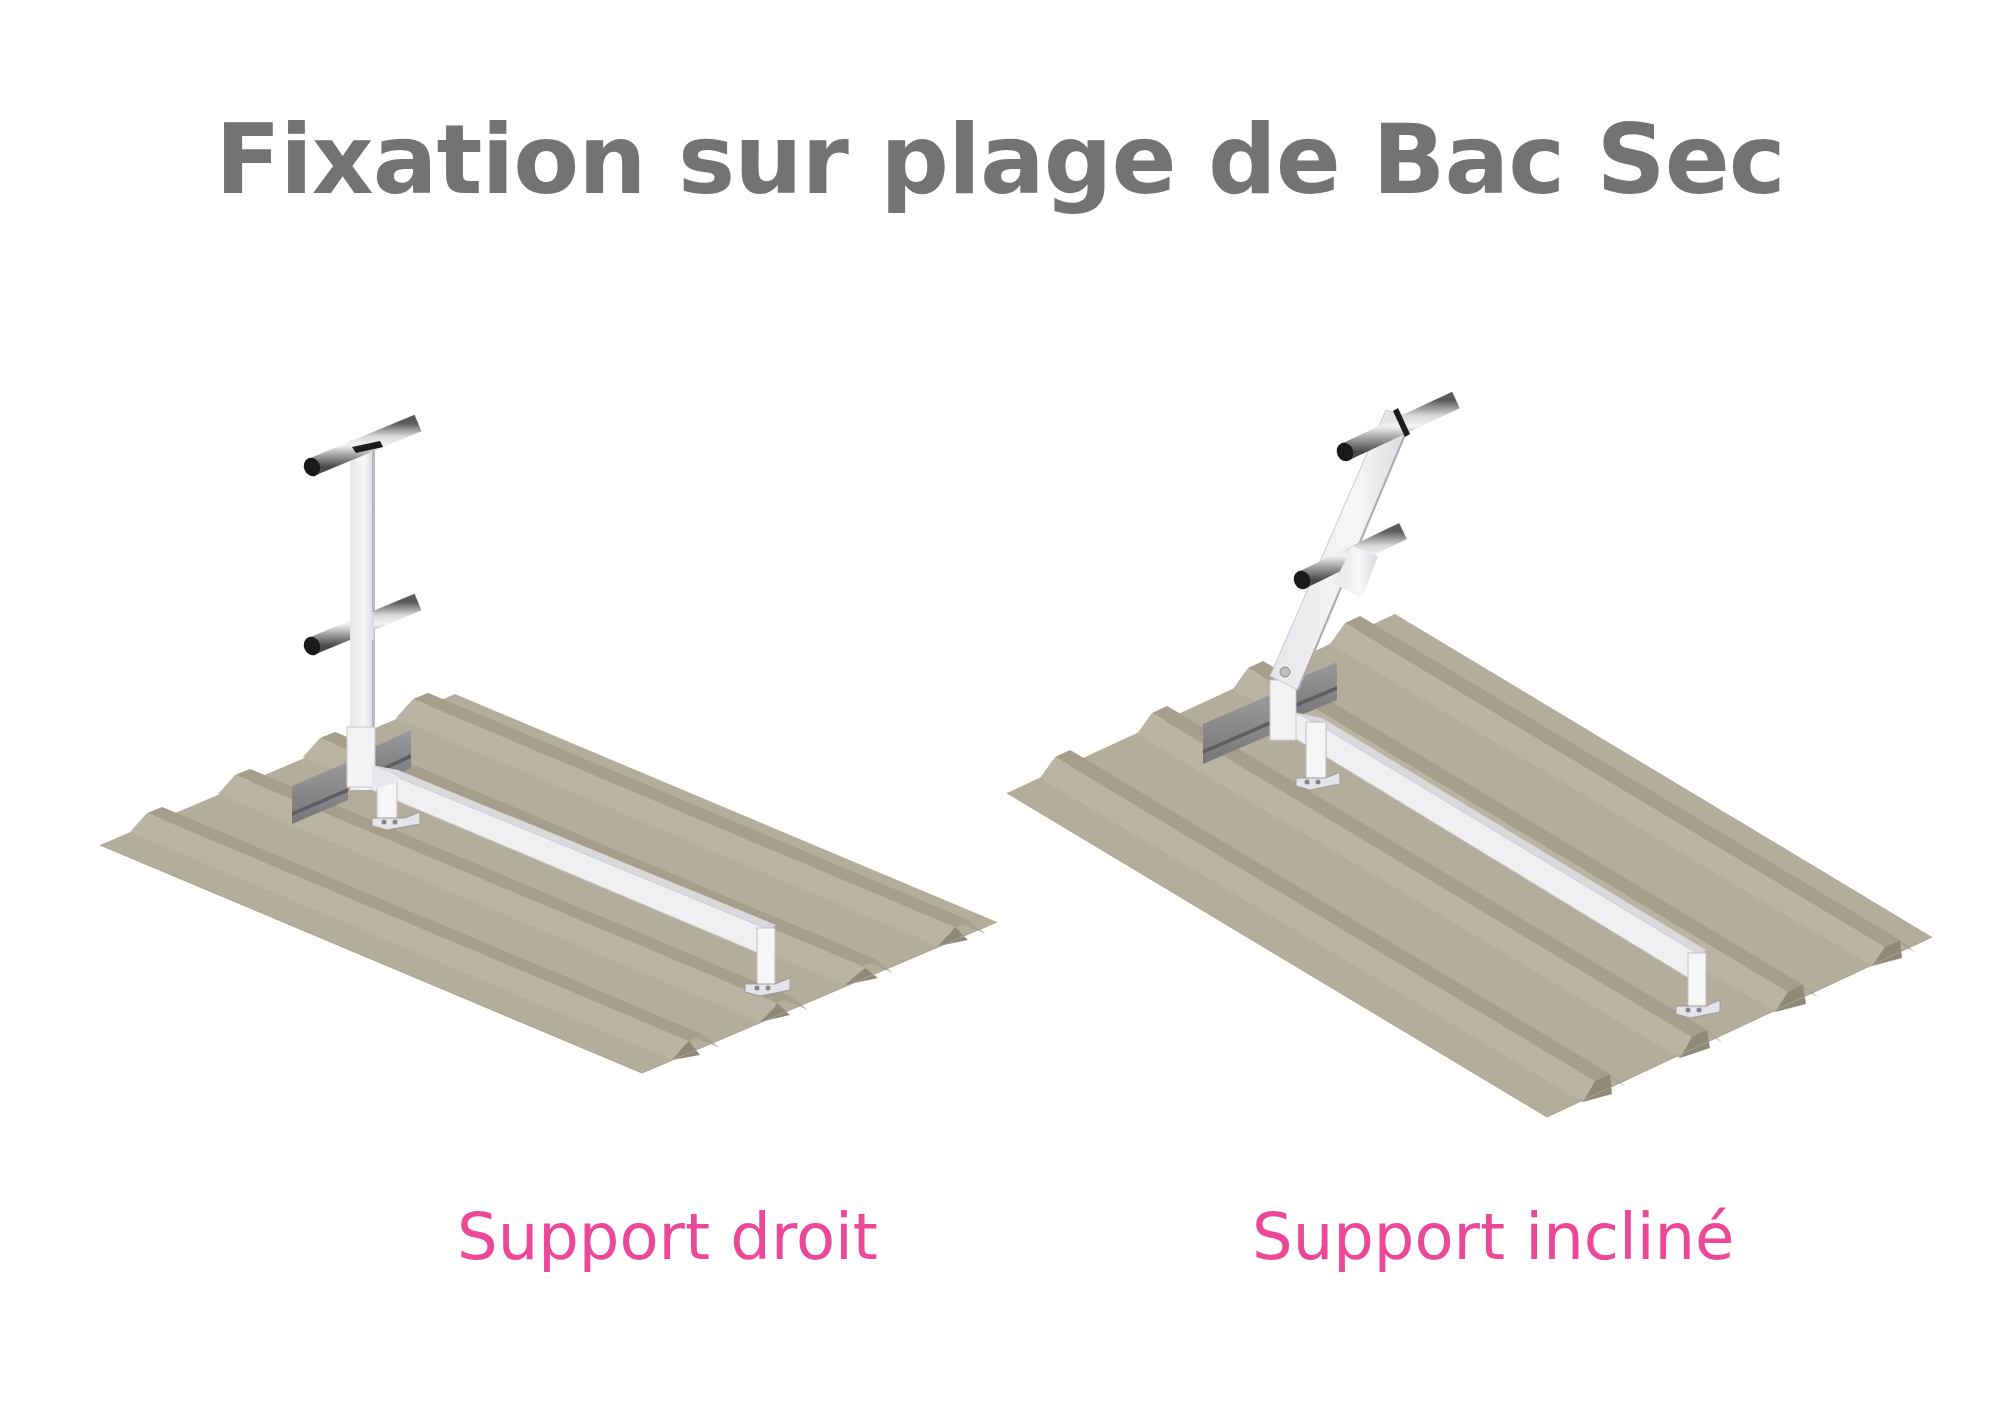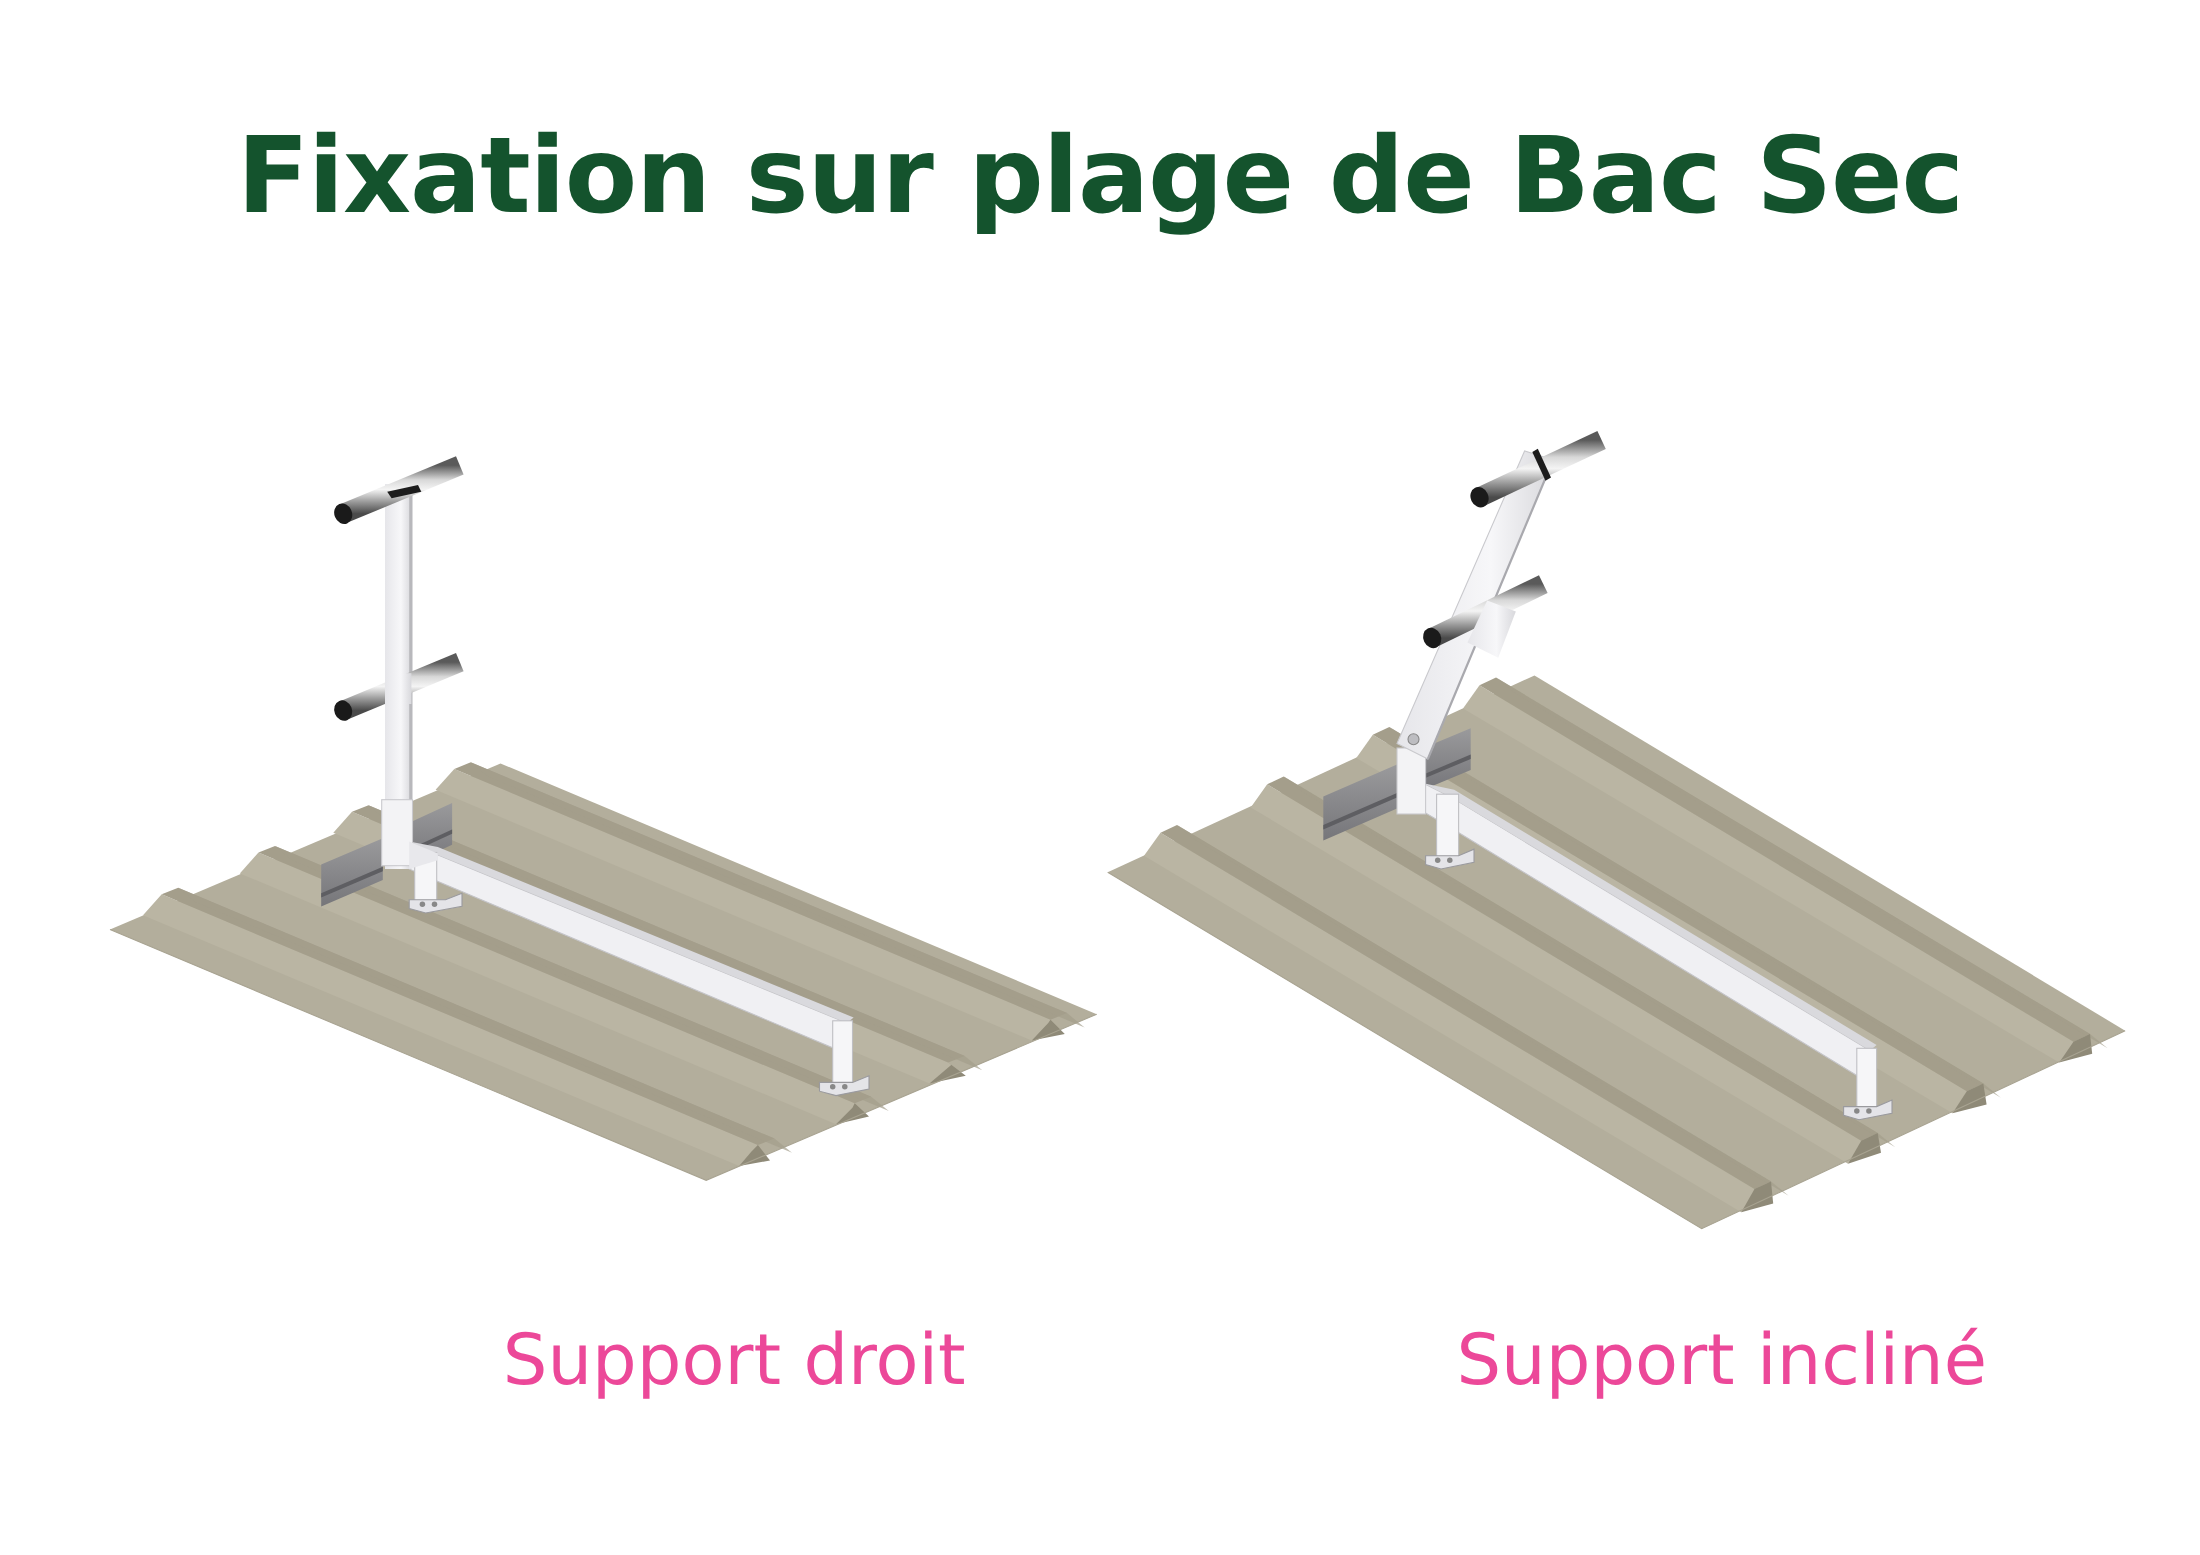--- a/index.html
+++ b/index.html
@@ -1,20 +1,20 @@
 <!DOCTYPE html>
 <html><head>
 <meta charset="utf-8">
 <style>
   html, body { margin:0; padding:0; background:#ffffff; }
   body { width:2000px; height:1414px; position:relative; overflow:hidden; font-family:"DejaVu Sans", "Liberation Sans", sans-serif; }
-  .title { position:absolute; left:0; top:100px; width:2000px; text-align:center; font-weight:bold; font-size:96px; letter-spacing:-1px; color:#14532d; line-height:120px; font-family:"DejaVu Sans", sans-serif; }
+  .title { position:absolute; left:0; top:100px; width:2000px; text-align:center; font-weight:bold; font-size:96px; letter-spacing:-1px; color:#737373; line-height:120px; font-family:"DejaVu Sans", sans-serif; }
   .caption { position:absolute; top:1192px; font-size:64px; color:#ec4899; line-height:90px; font-family:"DejaVu Sans", sans-serif; white-space:nowrap; }
   .cap-left { left:457px; }
-  .cap-right { left:1324px; }
+  .cap-right { left:1252px; }
   svg.scene { position:absolute; left:0; top:0; }
 </style>
 </head>
 <body>
 
 <div class="title">Fixation sur plage de Bac Sec</div>
 
 <svg class="scene" width="2000" height="1414" viewBox="0 0 2000 1414" xmlns="http://www.w3.org/2000/svg">
   <defs>
     <linearGradient id="railGrad" x1="0" y1="0" x2="0" y2="1">

